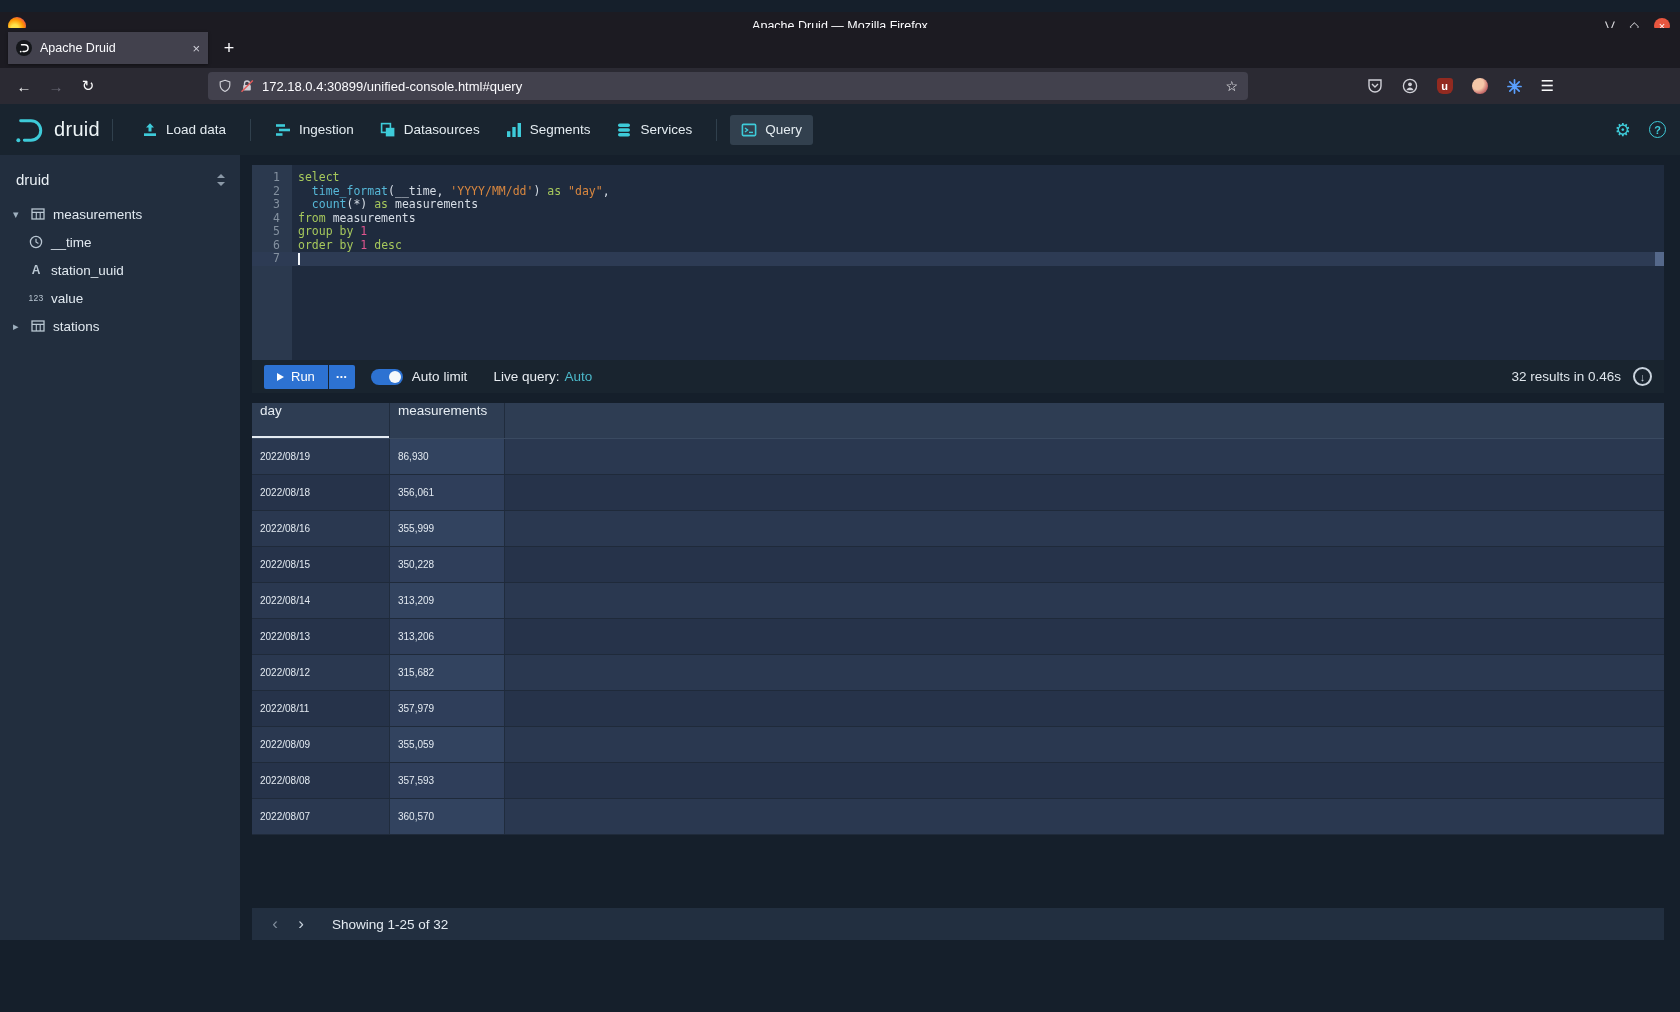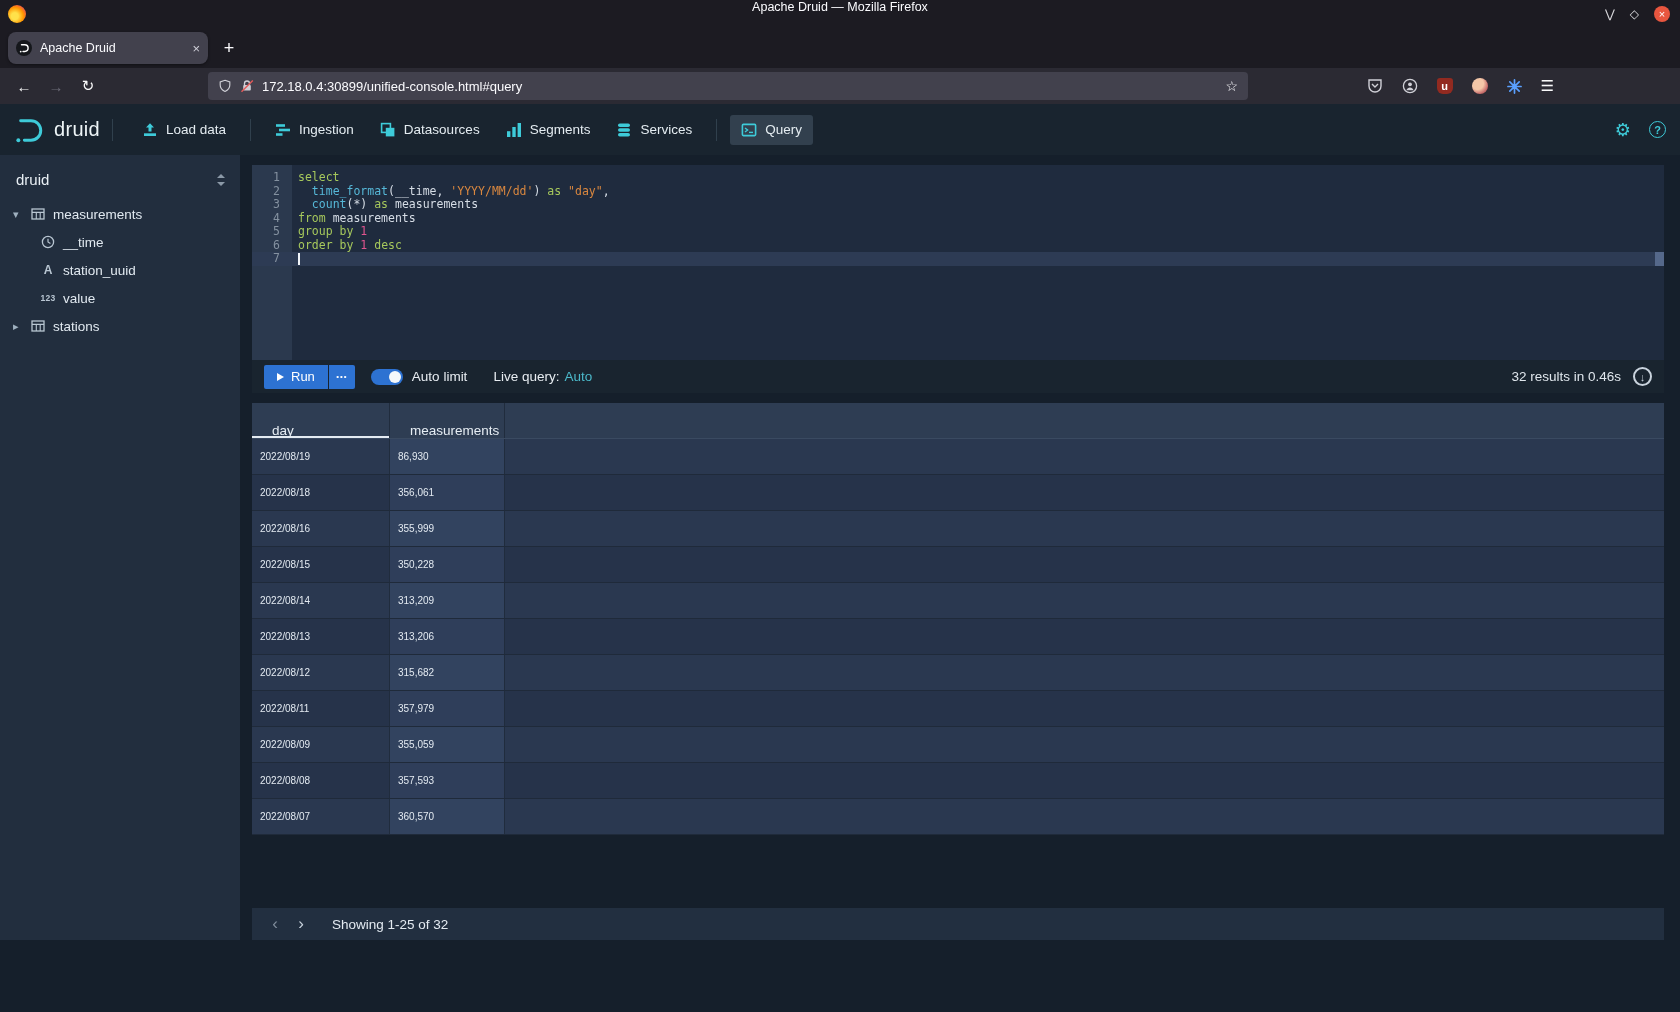--- a/index.html
+++ b/index.html
@@ -1,27 +1,27 @@
 <!DOCTYPE html>
 <html><head>
 <meta charset="utf-8">
 <style>
   *{margin:0;padding:0;box-sizing:border-box}
   html,body{width:1680px;height:1012px}
   body{position:relative;overflow:hidden;background:#151f2b;font-family:"Liberation Sans",sans-serif;color:#e3eaf1}
 
   
-  .titlebar{position:absolute;left:0;top:0;right:0;height:28px;background:#1c1b22;display:flex;align-items:flex-start;justify-content:center;color:#fbfbfe;font-size:12.5px}
+  .titlebar{position:absolute;left:0;top:12px;right:0;height:28px;background:#1c1b22;display:flex;align-items:center;justify-content:center;color:#fbfbfe;font-size:12.5px}
   .ff-logo{position:absolute;left:8px;top:5px;width:18px;height:18px;border-radius:50%;background:radial-gradient(circle at 38% 62%,#ffe14a 0 22%,#ff9500 55%,#e3356b 88%)}
   .win-controls{position:absolute;right:10px;top:0;height:28px;display:flex;align-items:center;gap:15px}
   .win-controls .wbtn{color:#d7d7db;font-size:12px;line-height:1;cursor:default}
   .win-close{width:16px;height:16px;border-radius:50%;background:#e8563f;color:#fff;display:flex;align-items:center;justify-content:center;font-size:11px}
 
   .tabbar{position:absolute;left:0;top:28px;right:0;height:40px;background:#1c1b22;display:flex;align-items:center}
-  .tab{margin-left:8px;width:200px;height:32px;background:#42414d;border-radius:8px;display:flex;align-items:center;padding:0 8px;gap:8px;color:#fbfbfe;font-size:12.5px;box-shadow:0 1px 3px rgba(0,0,0,.4)}
+  .tab{margin-left:8px;width:200px;height:32px;background:#42414d;border-radius:0;display:flex;align-items:center;padding:0 8px;gap:8px;color:#fbfbfe;font-size:12.5px;box-shadow:0 1px 3px rgba(0,0,0,.4)}
   .tab-close{margin-left:auto;color:#cfcfd8;font-size:13px}
   .newtab{width:30px;height:30px;display:flex;align-items:center;justify-content:center;color:#fbfbfe;font-size:18px;margin-left:6px}
 
   .toolbar{position:absolute;left:0;top:68px;right:0;height:36px;background:#2b2a33;display:flex;align-items:center;padding:0 8px}
   .tb-btn{width:32px;height:28px;display:flex;align-items:center;justify-content:center;font-size:15px;color:#f9f9fa;border-radius:3px}
   .tb-btn.dim{color:#6c6b77}
   .urlbar{height:28px;width:1040px;margin-left:104px;background:#42414d;border-radius:4px;display:flex;align-items:center;padding:0 10px;gap:8px}
   .url-text{color:#fbfbfe;font-size:13px;flex:1;white-space:nowrap;overflow:hidden}
   .ic{display:inline-flex;align-items:center;justify-content:center}
   .right-icons{margin-left:auto;margin-right:118px;display:flex;align-items:center;gap:19px}
@@ -41,25 +41,25 @@
   .nav-ic{display:inline-flex;width:16px;height:16px}
   .hdr-right{margin-left:auto;display:flex;align-items:center;gap:18px}
   .gear{color:#3ecbd9;font-size:18px}
   .help{width:17px;height:17px;border:1.7px solid #3ecbd9;border-radius:50%;color:#3ecbd9;font-size:11px;font-weight:bold;display:flex;align-items:center;justify-content:center}
 
   
   .sidebar{position:absolute;left:0;top:155px;width:240px;height:785px;background:#222e3e}
   .sb-header{display:flex;align-items:center;padding:16px 14px 12px 16px;font-size:15px;color:#e9eff4}
   .sb-header .sp{flex:1}
   .tree-row{height:28px;display:flex;align-items:center;gap:7px;padding-left:13px;font-size:13.5px;color:#e1e9f0;cursor:pointer}
-  .tree-row.child{padding-left:40px}
+  .tree-row.child{padding-left:28px}
   .chev{color:#9fb0bf;font-size:11px;width:10px}
   .tree-ic{display:inline-flex;align-items:center;justify-content:center;width:16px;color:#b9c6d2}
   .txt-ic{font-size:12px;font-weight:bold;color:#b9c6d2}
-  .num-ic{font-size:8.5px;font-weight:bold;color:#b9c6d2;letter-spacing:.3px}
+  .num-ic{font-size:8.5px;font-weight:normal;color:#b9c6d2;letter-spacing:.3px}
 
   
   .editor{position:absolute;left:252px;top:165px;right:16px;height:195px;background:#1f2b3e;font-family:"DejaVu Sans Mono",monospace;font-size:11.5px;line-height:13.5px}
   .gutter{position:absolute;left:0;top:0;bottom:0;width:40px;background:#2b394e;padding-top:6px;z-index:2}
   .ln{height:13.5px;text-align:right;padding-right:12px;color:#8491a0}
   .ln.act{background:#2d3b54}
   .codearea{position:absolute;left:40px;right:0;top:0;bottom:0;padding-top:6px;z-index:1}
   .cline{height:13.5px;white-space:pre;padding-left:6px}
   .cline.act{background:#2d3b54}
   .tk-kw{color:#a6c85c}.tk-fn{color:#56b8d8}.tk-str{color:#d9873f}.tk-num{color:#e0548f}.tk-pl{color:#d6dde6}
@@ -76,21 +76,21 @@
   .rb-label{margin-left:9px;color:#e8edf2}
   .live-q{margin-left:26px;color:#e8edf2}
   .link{color:#4bb8c9;margin-left:5px;cursor:pointer}
   .rb-spacer{flex:1}
   .results-summary{color:#dfe6ec}
   .download{width:19px;height:19px;border-radius:50%;border:2px solid #c9d3dd;color:#c9d3dd;display:flex;align-items:center;justify-content:center;font-size:11px;font-weight:bold;margin-left:12px;cursor:pointer}
 
   
   .results{position:absolute;left:252px;top:403px;right:16px;height:505px;overflow:hidden}
   .thead{height:36px;background:#2e3d53;display:flex;font-size:13.5px;color:#e6edf3;border-bottom:1px solid #3a4a61}
-  .th{display:flex;align-items:flex-end;padding-left:20px;border-right:1px solid #202c3d;cursor:pointer}
+  .th{display:flex;align-items:flex-start;padding-left:8px;border-right:1px solid #202c3d;cursor:pointer}
   .th.fill,.td.fill{flex:1;border-right:none;cursor:default}
   .c-day{width:138px}
   .c-meas{width:115px}
   .th.sorted{box-shadow:inset 0 -2px 0 #e4ebf2}
   .tbody .trow{height:36px;display:flex;align-items:stretch;border-bottom:1px solid #1f2a3a;font-size:10px;color:#e3eaf1}
   .tbody .trow:nth-child(odd){background:#2a3850}
   .tbody .trow:nth-child(even){background:#26334a}
   .td{display:flex;align-items:center;padding-left:8px;border-right:1px solid #202c3d}
   .td.c-meas{background:rgba(130,170,235,0.10)}
 

